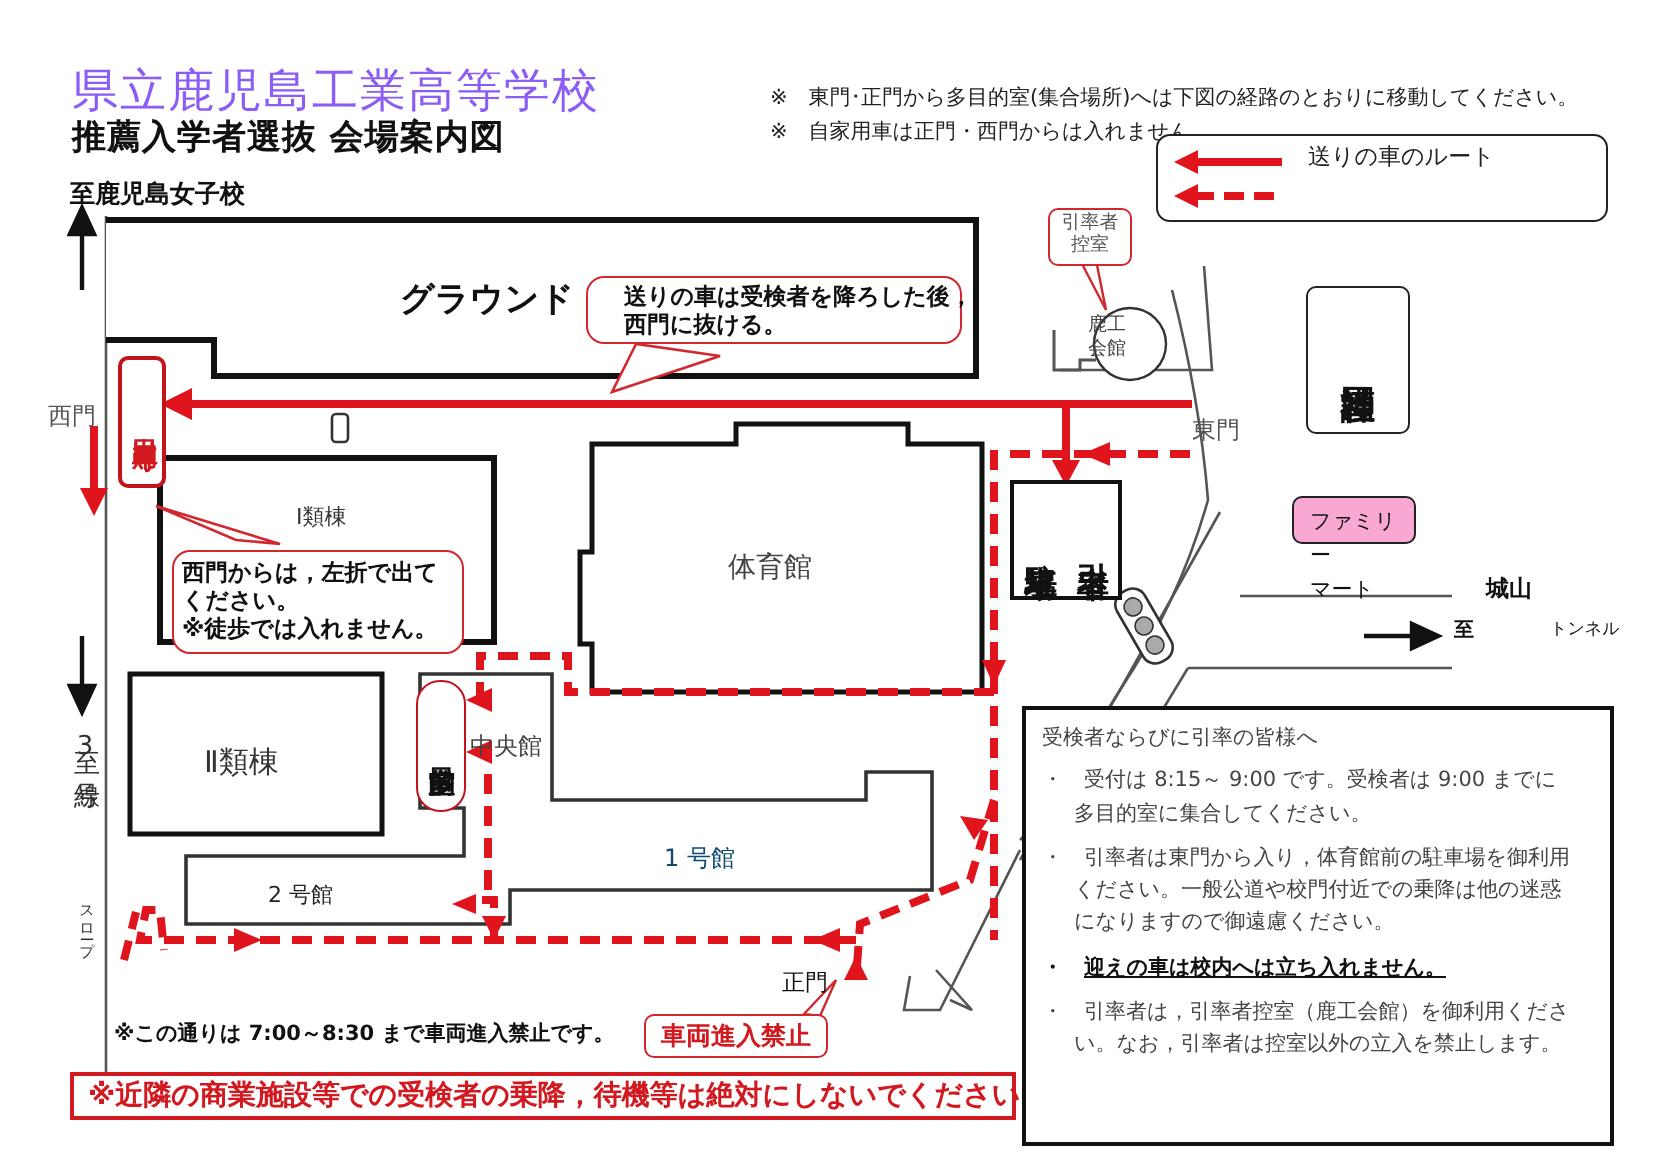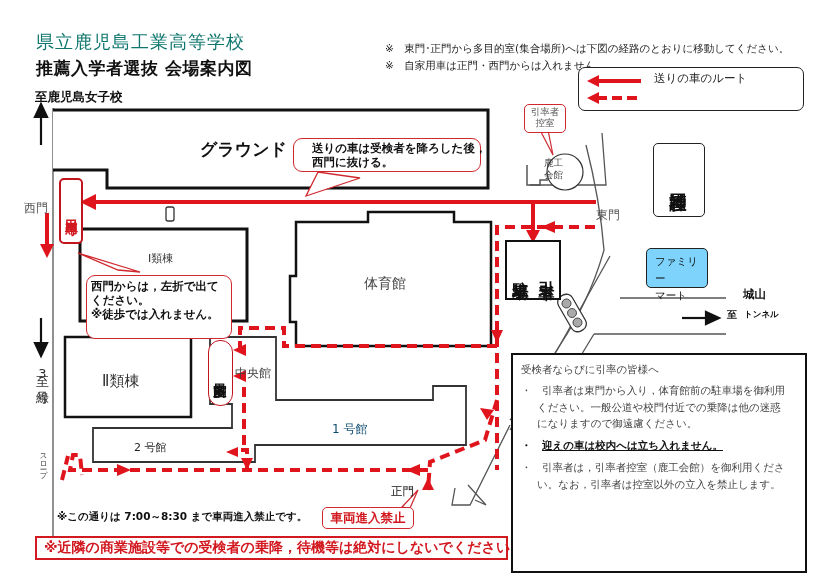--- a/index.html
+++ b/index.html
@@ -1,39 +1,39 @@
 <!DOCTYPE html>
 <html><head>
 <meta charset="utf-8">
 <style>
   html, body { margin:0; padding:0; background:#ffffff; }
   body { width:831px; height:582px; position:relative; overflow:hidden;
          font-family:"DejaVu Sans", "Liberation Sans", sans-serif; color:#111; }
   .abs { position:absolute; }
   #map-svg { position:absolute; left:0; top:0; width:831px; height:582px; }
-  .school-name { left:36px; top:30px; font-size:18px; color:#0f766e; letter-spacing:1px; white-space:nowrap; }
+  .school-name { left:36px; top:30px; font-size:23px; color:#8b5cf6; letter-spacing:1px; white-space:nowrap; }
   .page-title { left:36px; top:57px; font-size:17px; font-weight:bold; color:#111; white-space:nowrap; letter-spacing:0.5px; }
   .note { font-size:10.5px; color:#222; white-space:nowrap;margin-left:37px; }
   .legend-box { left:578px; top:67px; width:224px; height:42px; border:1.2px solid #222; border-radius:7px; background:#fff; }
   .legend-label { font-size:11.5px; color:#222; white-space:nowrap; }
   .to-kagoshima { left:35px; top:89px; font-size:12.5px; font-weight:bold; white-space:nowrap; }
   .lbl { font-size:13px; color:#333; white-space:nowrap; }
   .ground-lbl { left:200px; top:138px; font-size:17px; font-weight:bold; color:#111; white-space:nowrap; }
   .callout { background:#fff; border:1.3px solid #d0282e; border-radius:9px; font-size:11.5px; font-weight:bold; color:#111; line-height:1.22; }
   .vert { writing-mode:vertical-rl; text-orientation:upright; }
   .exit-only { left:59px; top:178px; width:20px; height:62px; border:2px solid #c2141c; border-radius:5px; background:#fff;
                color:#d21920; font-weight:bold; font-size:13px; display:flex; align-items:center; justify-content:center; letter-spacing:1px; }
   .tamokuteki { left:208px; top:340px; width:23px; height:64px; border:1.4px solid #c2141c; border-radius:12px; background:#fff;
                font-weight:bold; font-size:13.5px; display:flex; align-items:center; justify-content:center; }
   .parking { left:505px; top:240px; width:52px; height:56px; border:2px solid #111; background:#fff; font-size:16px; font-weight:bold;
              display:flex; flex-direction:row-reverse; justify-content:space-around; align-items:center; }
   .parking span { writing-mode:vertical-rl; text-orientation:upright; letter-spacing:1px; }
   .gokoku { left:653px; top:143px; width:50px; height:72px; border:1.2px solid #222; border-radius:5px; background:#fff;
             font-size:17px; font-weight:bold; display:flex; align-items:center; justify-content:center; }
-  .famima { left:646px; top:248px; width:62px; height:40px; border:1.2px solid #222; border-radius:5px; background:#7dd3fc;
+  .famima { left:646px; top:248px; width:62px; height:24px; border:1.2px solid #222; border-radius:5px; background:#f9a8d4;
             font-size:10.5px; line-height:1.6; padding:4px 0 0 8px; box-sizing:border-box; }
   .hikisha-room { left:524px; top:104px; width:40px; height:26px; border:1.2px solid #d0282e; border-radius:5px; background:#fff;
                   font-size:9.5px; color:#555; text-align:center; line-height:1.2; }
   .info-box { left:511px; top:353px; width:296px; height:220px; border:2px solid #111; background:#fff; box-sizing:border-box;
               padding:6px 19px 4px 8px; font-size:10.5px; color:#444; line-height:1.55; }
   .info-box .head { color:#444; margin-bottom:5px; }
   .info-box .item { padding-left:16px; text-indent:-16px; margin-bottom:6px; }
   .info-box .item.bold { font-weight:bold; color:#111; }
   .info-box .item.bold .t { text-decoration:underline; }
   .road-note { left:57px; top:510px; font-size:10.5px; font-weight:bold; white-space:nowrap; }
@@ -152,21 +152,21 @@
 </div>
 
 <div class="abs to-kagoshima">至鹿児島女子校</div>
 <div class="abs lbl" style="left:24px;top:200px;font-size:12px;color:#555;">西門</div>
 <div class="abs lbl" style="left:596px;top:207px;font-size:12px;color:#555;">東門</div>
 <div class="abs lbl" style="left:391px;top:484px;font-size:11.5px;color:#111;">正門</div>
 <div class="abs vert" style="left:38px;top:448px;font-size:7.5px;color:#333;">スロープ</div>
 <div class="abs vert lbl" style="left:33px;top:366px;font-size:13px;color:#333;">至3号線</div>
 <div class="abs" style="left:743px;top:287px;font-size:11.5px;font-weight:bold;">城山</div>
 <div class="abs" style="left:727px;top:308px;font-size:10px;font-weight:bold;">至</div>
-<div class="abs" style="left:744px;top:309px;font-size:8.5px;font-weight:bold;">トンネル</div>
+<div class="abs" style="left:775px;top:309px;font-size:8.5px;font-weight:normal;">トンネル</div>
 
 <div class="abs ground-lbl">グラウンド</div>
 <div class="abs lbl" style="left:364px;top:275px;font-size:14px;color:#444;">体育館</div>
 <div class="abs lbl" style="left:148px;top:251px;font-size:11px;color:#333;">Ⅰ類棟</div>
 <div class="abs lbl" style="left:102px;top:372px;font-size:15px;color:#333;">Ⅱ類棟</div>
 <div class="abs lbl" style="left:235px;top:365px;font-size:12px;color:#444;">中央館</div>
 <div class="abs lbl" style="left:332px;top:421px;font-size:12px;color:#0c4a6e;">1 号館</div>
 <div class="abs lbl" style="left:134px;top:440px;font-size:11px;color:#222;">2 号館</div>
 <div class="abs" style="left:544px;top:157px;font-size:9.5px;color:#444;white-space:pre;line-height:1.25;">鹿工
 会館</div>
@@ -182,30 +182,31 @@
 <div class="abs famima">
   <div>ファミリー</div>
   <div>マート</div>
 </div>
 
 <div class="abs exit-only vert">出口専用</div>
 
 <div class="abs callout" style="left:293px;top:138px;width:188px;height:34px;padding:2px 18px;box-sizing:border-box;white-space:pre;">送りの車は受検者を降ろした後，
 西門に抜ける。</div>
 
-<div class="abs callout" style="left:86px;top:275px;width:146px;height:64px;padding:3px 4px;box-sizing:border-box;white-space:pre;">西門からは，左折で出て
+<div class="abs callout" style="left:86px;top:275px;width:146px;height:52px;padding:3px 4px;box-sizing:border-box;white-space:pre;">西門からは，左折で出て
 ください。
 ※徒歩では入れません。</div>
 
 <div class="abs hikisha-room" style="white-space:pre;padding-top:1px;">引率者
 控室</div>
 
 <div class="abs no-entry">車両進入禁止</div>
 
 <div class="abs road-note">※この通りは 7:00～8:30 まで車両進入禁止です。</div>
 <div class="abs warn-bar">※近隣の商業施設等での受検者の乗降，待機等は絶対にしないでください。</div>
 
 <div class="abs info-box">
   <div class="head">受検者ならびに引率の皆様へ</div>
+  <div class="item">・　受付は 8:15～ 9:00 です。受検者は 9:00 までに多目的室に集合してください。</div>
   <div class="item">・　引率者は東門から入り，体育館前の駐車場を御利用ください。一般公道や校門付近での乗降は他の迷惑になりますので御遠慮ください。</div>
   <div class="item bold">・　<span class="t">迎えの車は校内へは立ち入れません。</span></div>
   <div class="item">・　引率者は，引率者控室（鹿工会館）を御利用ください。なお，引率者は控室以外の立入を禁止します。</div>
 </div>
 
 </body></html>

